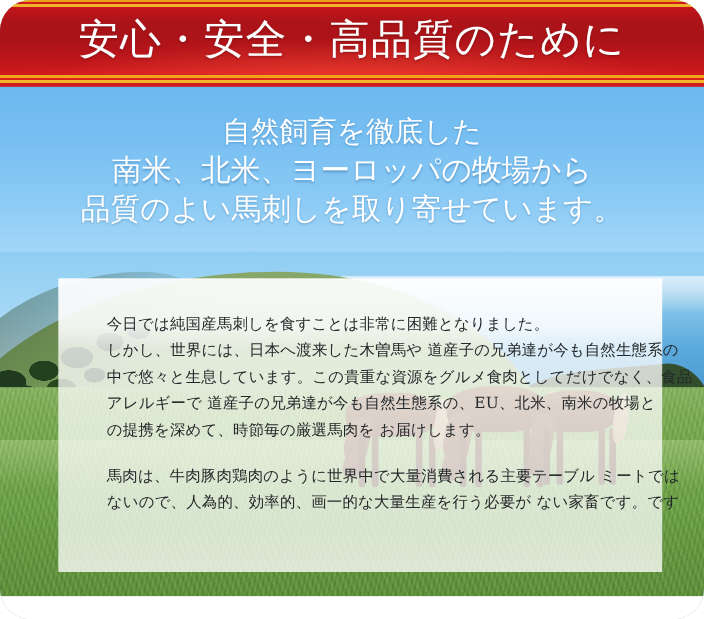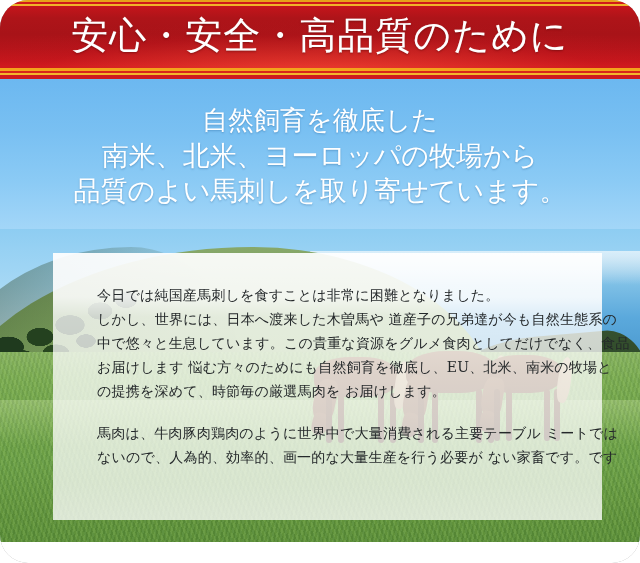--- a/index.html
+++ b/index.html
@@ -262,21 +262,21 @@
       <div class="tail" style="left:84px;top:10px;height:46px;transform:rotate(8deg);"></div>
     </div>
   </div>
 
   <div class="panel">
     <div class="panel-body">
       <div class="para">
         <div class="body-line">今日では純国産馬刺しを食すことは非常に困難となりました。</div>
         <div class="body-line">しかし、世界には、日本へ渡来した木曽馬や 道産子の兄弟達が今も自然生態系の</div>
         <div class="body-line">中で悠々と生息しています。この貴重な資源をグルメ食肉としてだけでなく、食品</div>
-        <div class="body-line">お届けします 悩む方々のためにも自然飼育を徹底し、EU、北米、南米の牧場と</div>
+        <div class="body-line">アレルギーで 道産子の兄弟達が今も自然生態系の、EU、北米、南米の牧場と</div>
         <div class="body-line">の提携を深めて、時節毎の厳選馬肉を お届けします。</div>
       </div>
       <div class="para">
         <div class="body-line">馬肉は、牛肉豚肉鶏肉のように世界中で大量消費される主要テーブル ミートでは</div>
         <div class="body-line">ないので、人為的、効率的、画一的な大量生産を行う必要が ない家畜です。です</div>
       </div>
     </div>
   </div>
 
   <div class="footer-strip"></div>

